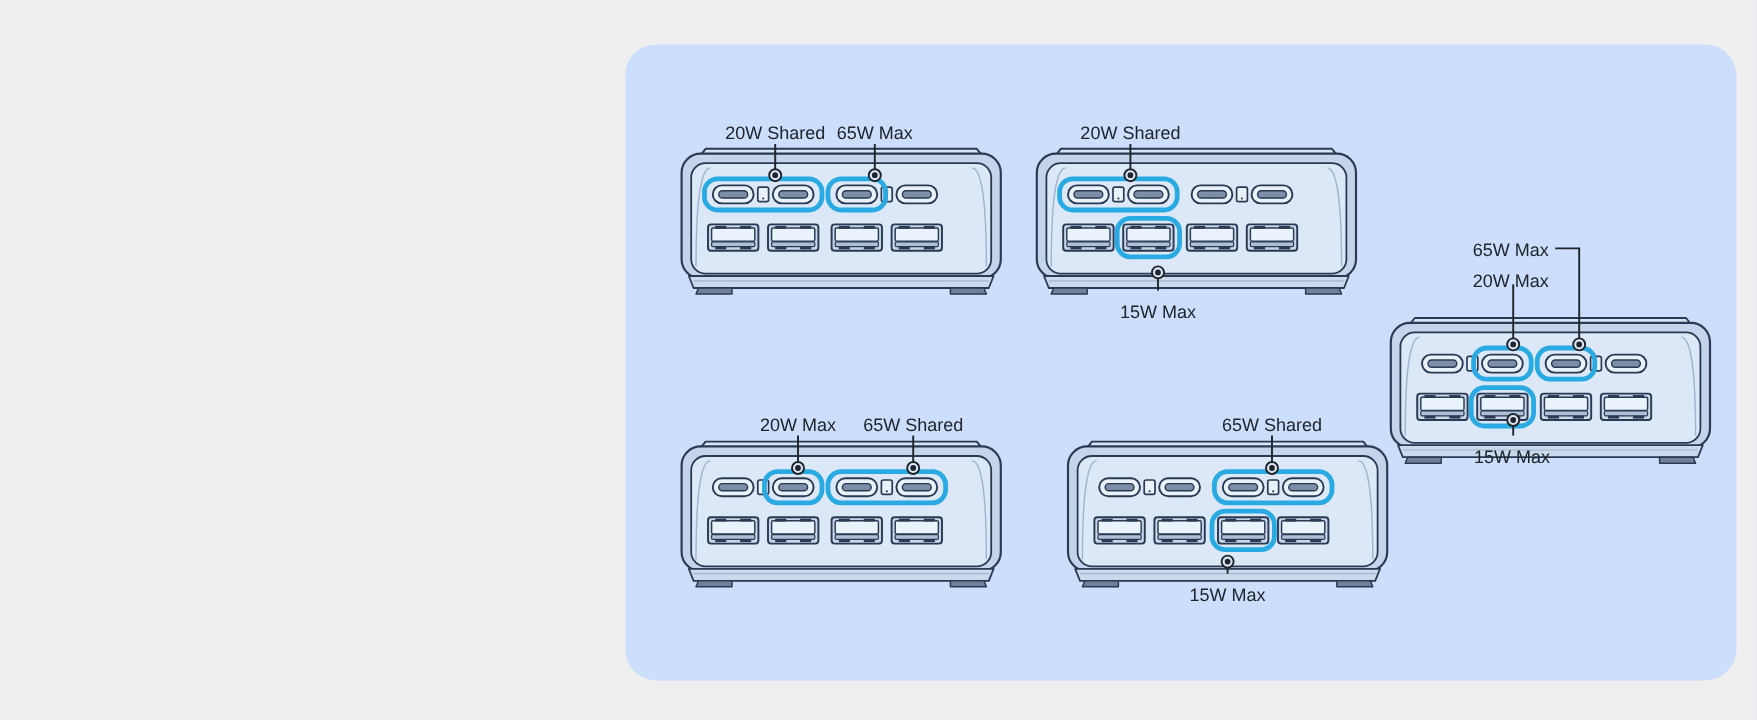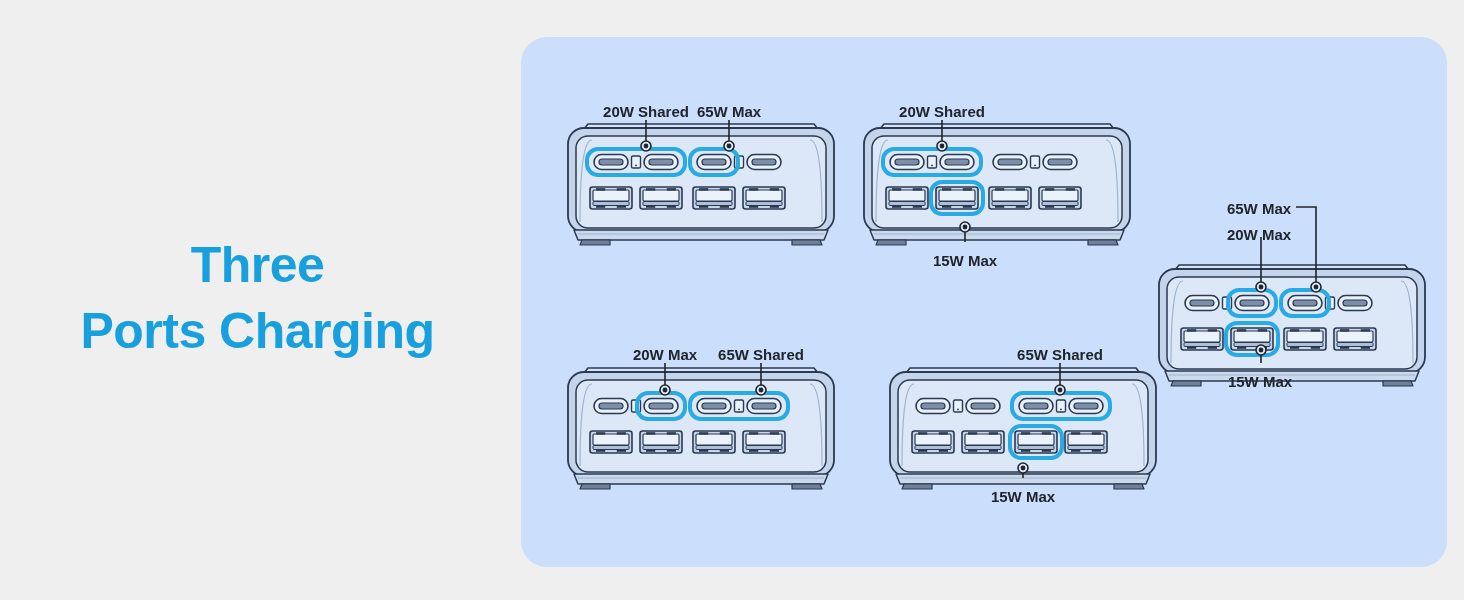--- a/index.html
+++ b/index.html
@@ -41,33 +41,28 @@
   .unit svg{display:block;overflow:visible;}
 
   
   .lbl{
     position:absolute;
     color:#20242B;
     font-size:15px;
     line-height:1;
     white-space:nowrap;
     font-family:"Liberation Sans","DejaVu Sans",sans-serif;
-    font-weight:bold;
   }
   .lbl.c{transform:translateX(-50%);}
 </style>
 </head>
 <body>
 
 <div id="root">
 
-  <div class="headline">
-    <span class="l1">Three</span>
-    <span class="l2">Ports Charging</span>
-  </div>
 
   <div class="panel"></div>
 
   <div id="units-layer">
       <div class="unit" style="left: 566px; top: 122px;">
         <svg width="270" height="135" viewBox="0 0 270 135">
   <g>
 
     <path d="M14 12 L22 2 L248 2 L256 12 Z" fill="#D6E4F7" stroke="#2B3A52" stroke-width="1.6" stroke-linejoin="round"></path>
 

